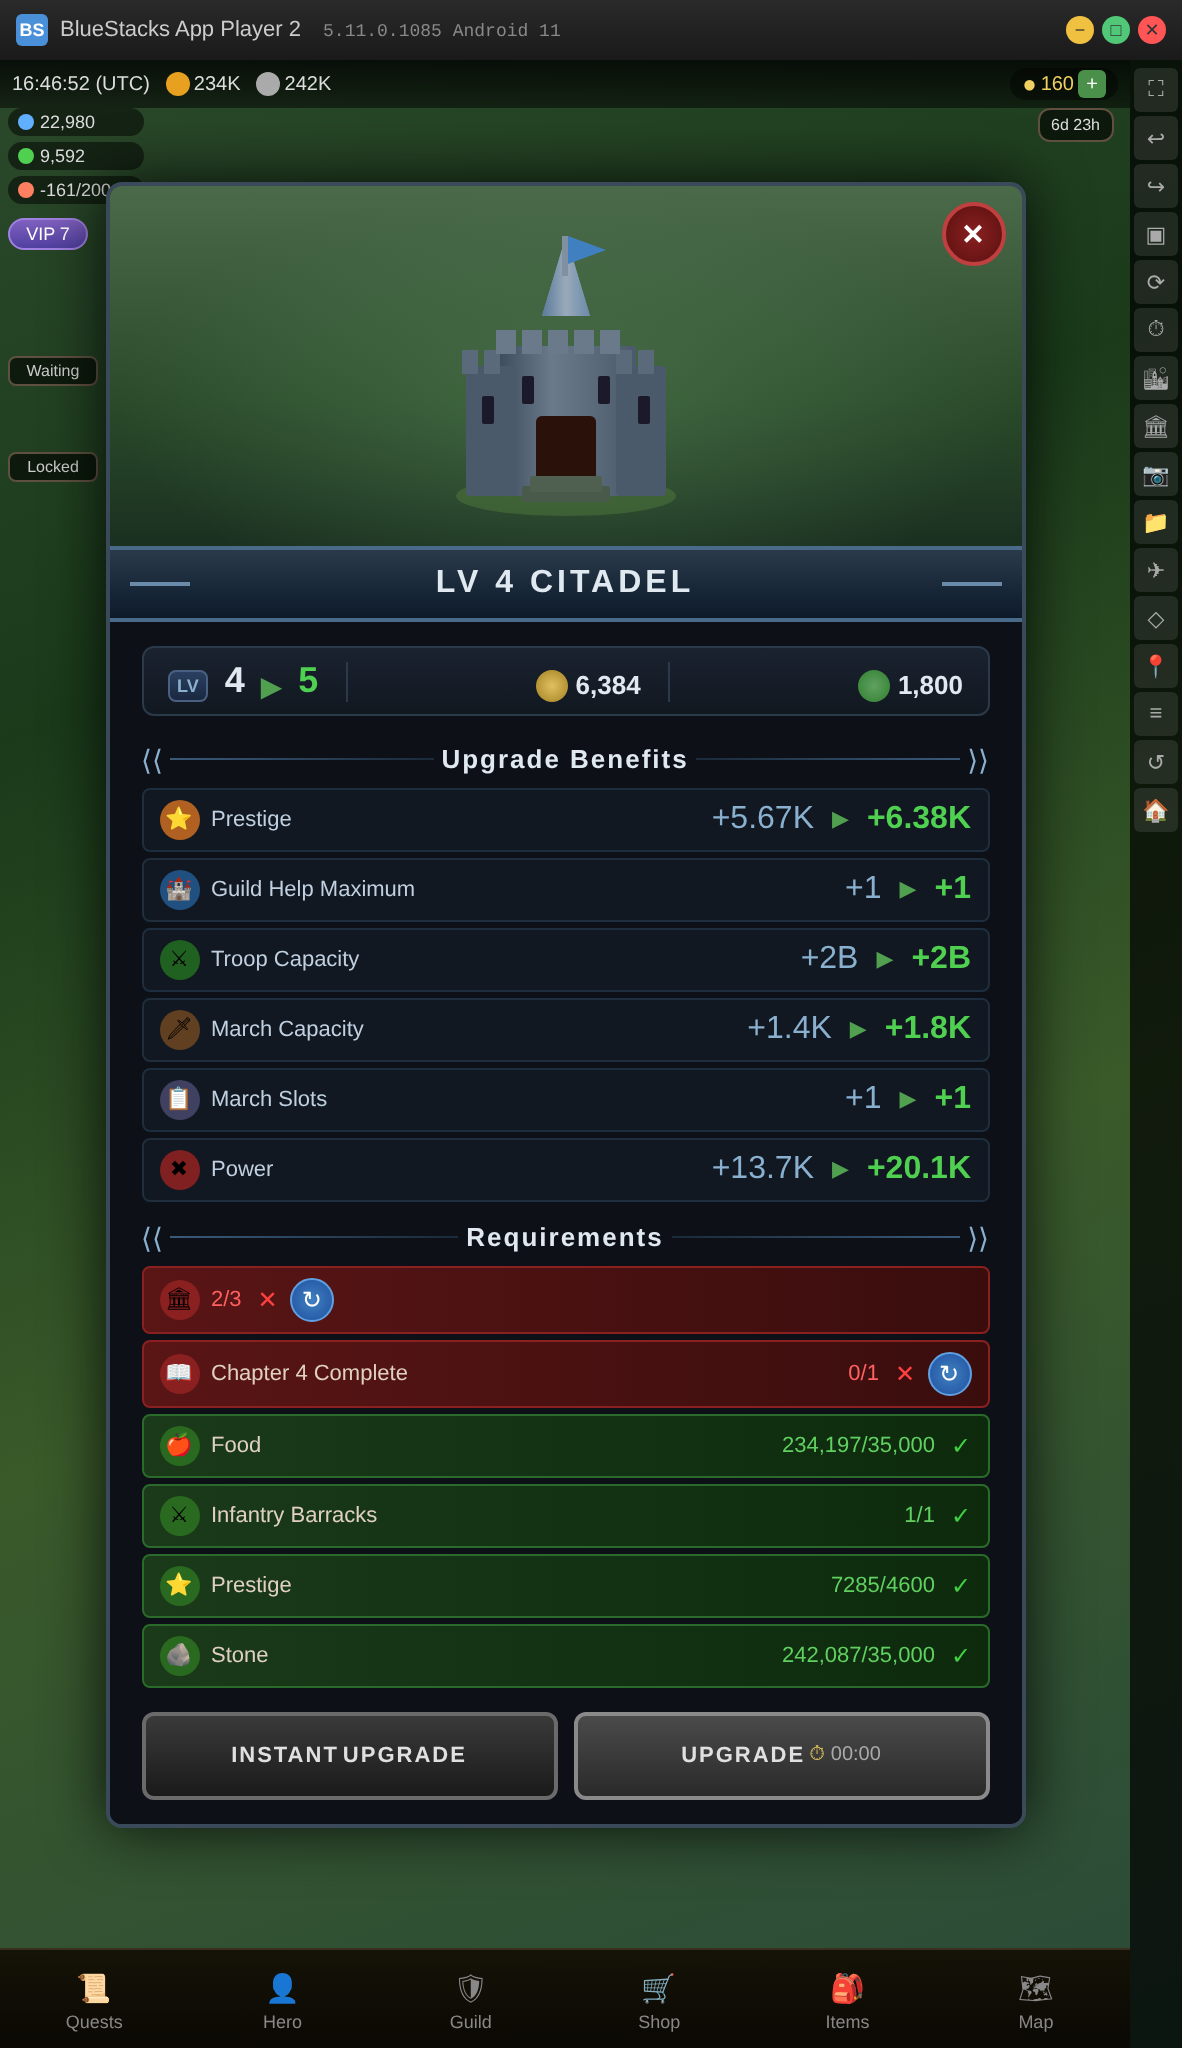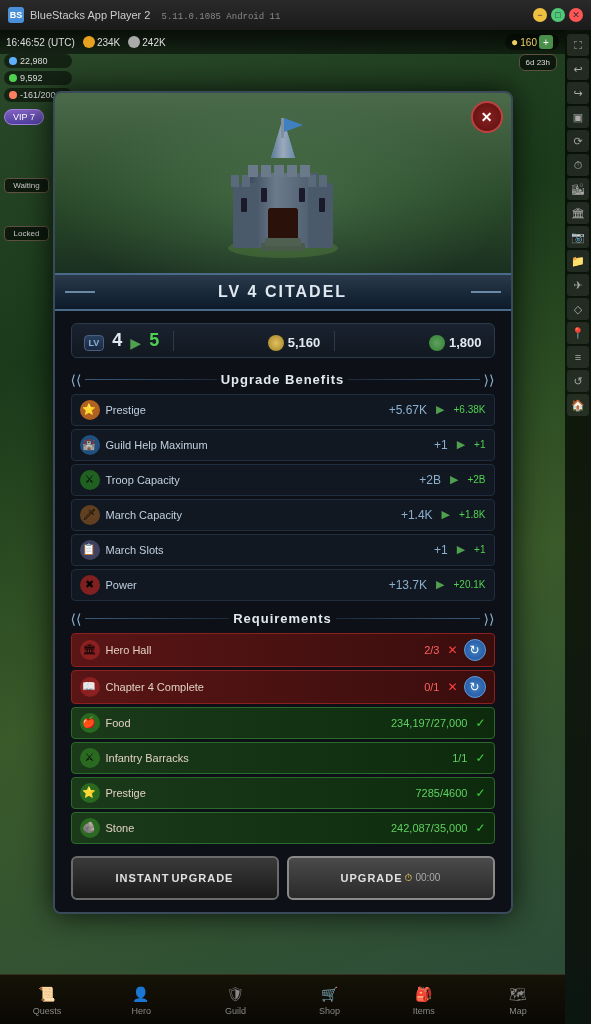--- a/index.html
+++ b/index.html
@@ -472,32 +472,32 @@
       font-size: 11px;
       flex-shrink: 0;
     }
     .benefit-name {
       color: #c0d0e0;
       font-size: 11px;
       flex: 1;
     }
     .benefit-val {
       color: #8ab0d0;
-      font-size: 12px;
+      font-size: 16px;
       text-align: right;
     }
     .benefit-arrow {
       color: #50a050;
       font-size: 11px;
       margin: 0 3px;
     }
     .benefit-val-next {
       color: #50d050;
-      font-size: 10px;
-      font-weight: normal;
+      font-size: 16px;
+      font-weight: bold;
     }
 
     
     .req-list {
       display: flex;
       flex-direction: column;
       gap: 3px;
       margin-bottom: 12px;
     }
     .req-row {
@@ -779,21 +779,21 @@
     <div class="modal-body">
 
       <div class="level-row">
         <div class="lv-badge">LV</div>
         <span class="level-num">4</span>
         <span class="arrow-right">▶</span>
         <span class="level-num-next">5</span>
         <div class="cost-separator"></div>
         <div class="cost-item">
           <div class="cost-icon speedup"></div>
-          <span class="cost-value">5,160</span>
+          <span class="cost-value">6,384</span>
         </div>
         <div class="cost-separator"></div>
         <div class="cost-item">
           <div class="cost-icon resource"></div>
           <span class="cost-value">1,800</span>
         </div>
       </div>
 
       <div class="dec-header">
         <span class="dec-arrow">⟨⟨</span>
@@ -854,36 +854,35 @@
         <div class="dec-line"></div>
         <span class="section-title">Requirements</span>
         <div class="dec-line" style="background: linear-gradient(90deg, #1a2a3a, #3a5a7a);"></div>
         <span class="dec-arrow">⟩⟩</span>
       </div>
 
       <div class="req-list">
 
       <div class="req-row fail">
       <div class="req-icon" style="background:#8a2020;">🏛</div>
-      <span class="req-name">Hero Hall</span>
       <span class="req-progress fail">2/3</span>
       <span class="req-status fail">✕</span>
       <div class="req-go-btn">↻</div>
     </div>
           <div class="req-row fail">
       <div class="req-icon" style="background:#8a2020;">📖</div>
       <span class="req-name">Chapter 4 Complete</span>
       <span class="req-progress fail">0/1</span>
       <span class="req-status fail">✕</span>
       <div class="req-go-btn">↻</div>
     </div>
           <div class="req-row pass">
       <div class="req-icon" style="background:#2a6a20;">🍎</div>
       <span class="req-name">Food</span>
-      <span class="req-progress pass">234,197/27,000</span>
+      <span class="req-progress pass">234,197/35,000</span>
       <span class="req-status pass">✓</span>
 
     </div>
           <div class="req-row pass">
       <div class="req-icon" style="background:#2a6a20;">⚔</div>
       <span class="req-name">Infantry Barracks</span>
       <span class="req-progress pass">1/1</span>
       <span class="req-status pass">✓</span>
 
     </div>

